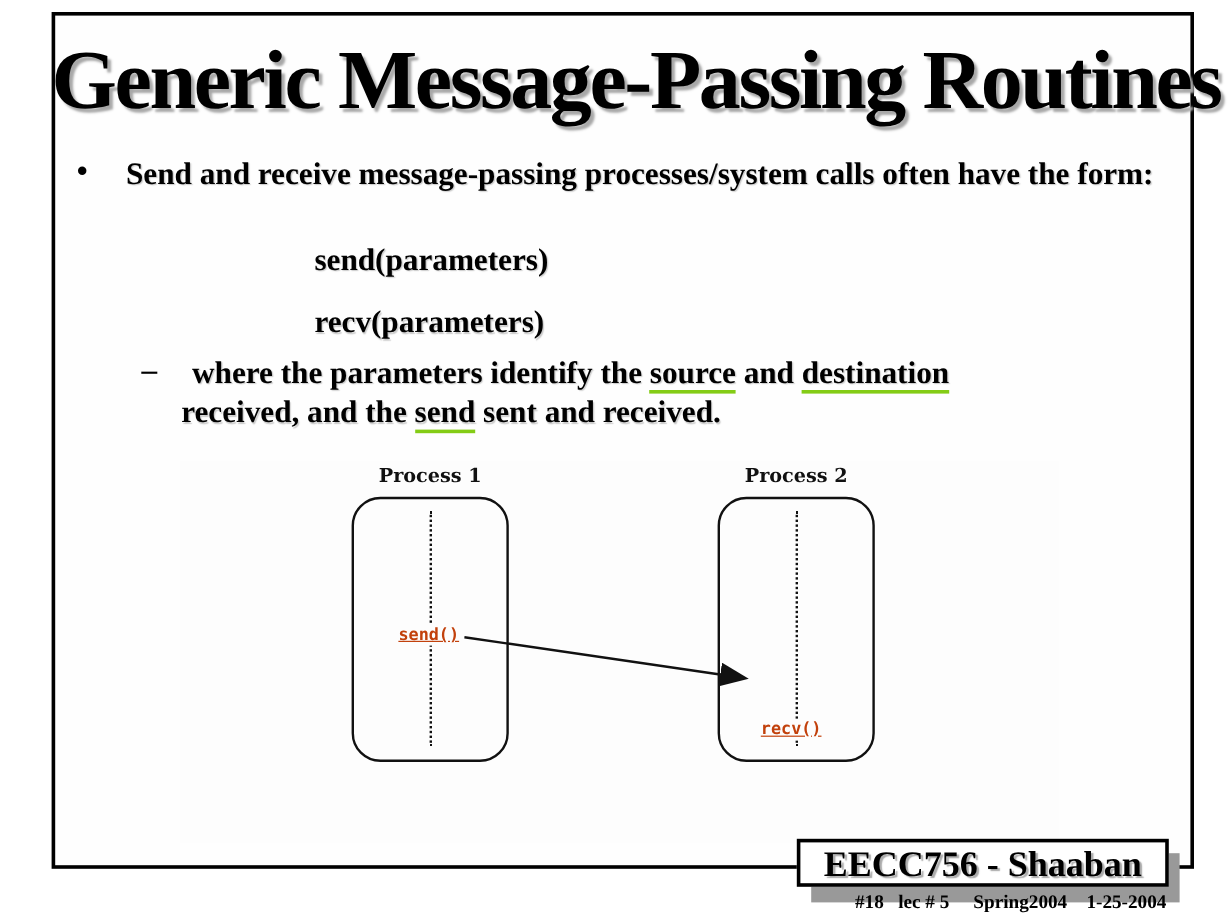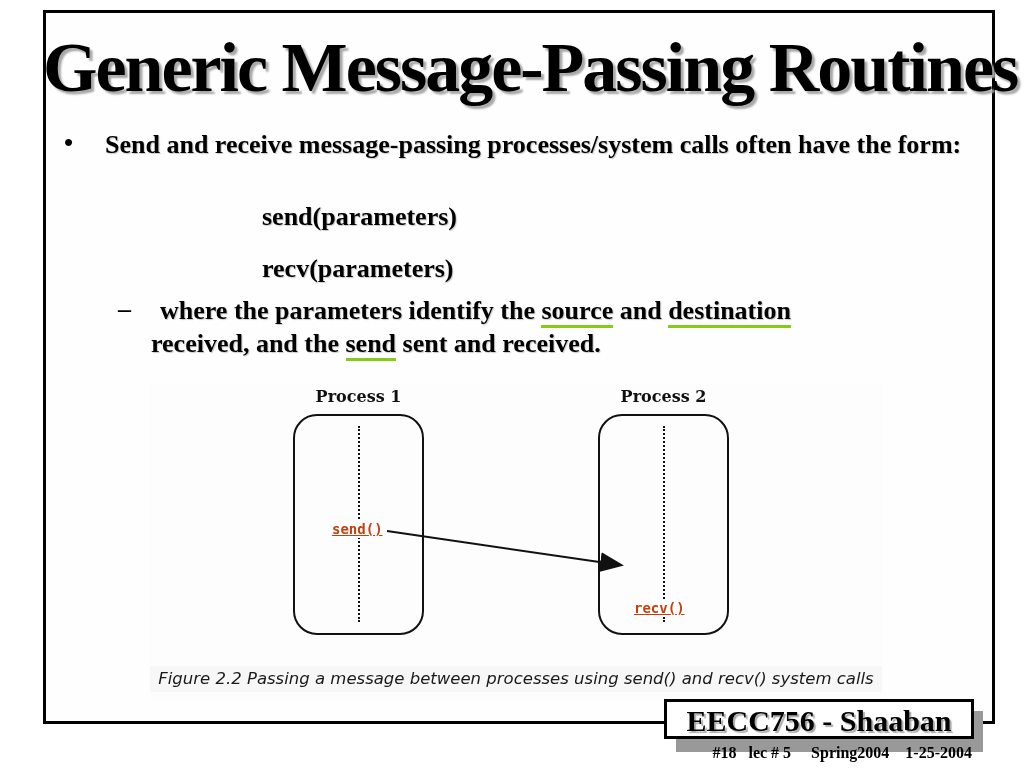--- a/index.html
+++ b/index.html
@@ -180,18 +180,17 @@
   <span class="call-tag send">send()</span>
   <span class="call-tag recv">recv()</span>
   <svg class="arrow-svg" width="732" height="318" viewBox="0 0 732 318">
     <defs>
       <marker id="ah" markerWidth="12" markerHeight="10" refX="10" refY="5" orient="auto">
         <path d="M0,0 L12,5 L0,10 z" fill="#111"></path>
       </marker>
     </defs>
     <line x1="237" y1="147" x2="470" y2="181" stroke="#111" stroke-width="2" marker-end="url(#ah)"></line>
   </svg>
-  <div class="caption">Figure 2.2 Passing a message between processes using send() and recv() system calls</div>
 </div>
 
 <div class="badge-shadow"></div>
 <div class="badge-box">EECC756 - Shaaban</div>
 <div class="footnote">#18   lec # 5     Spring2004    1-25-2004</div>
 
 </body></html>

